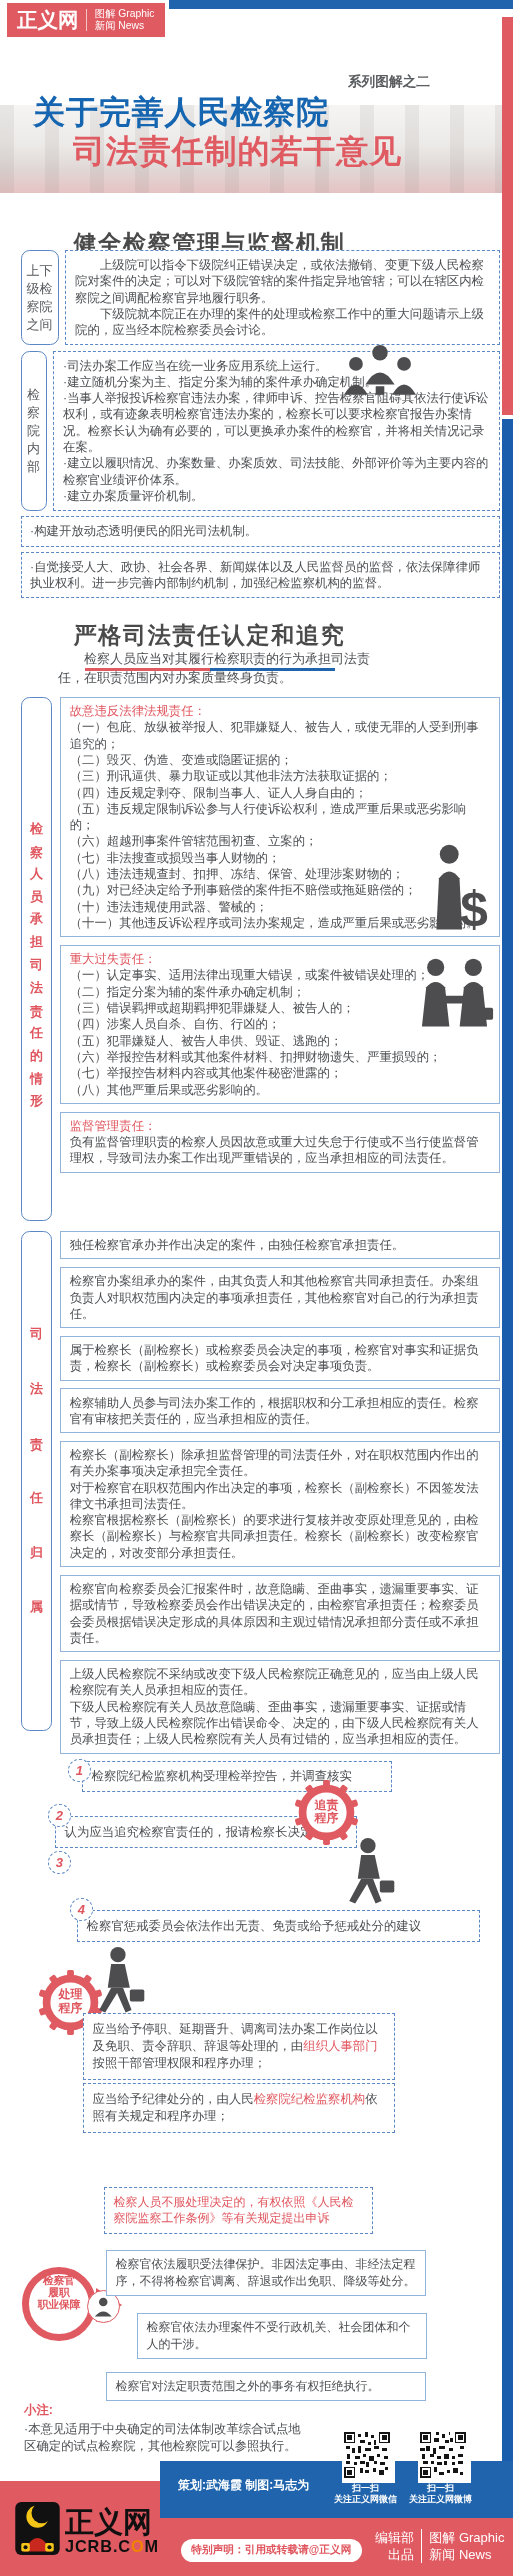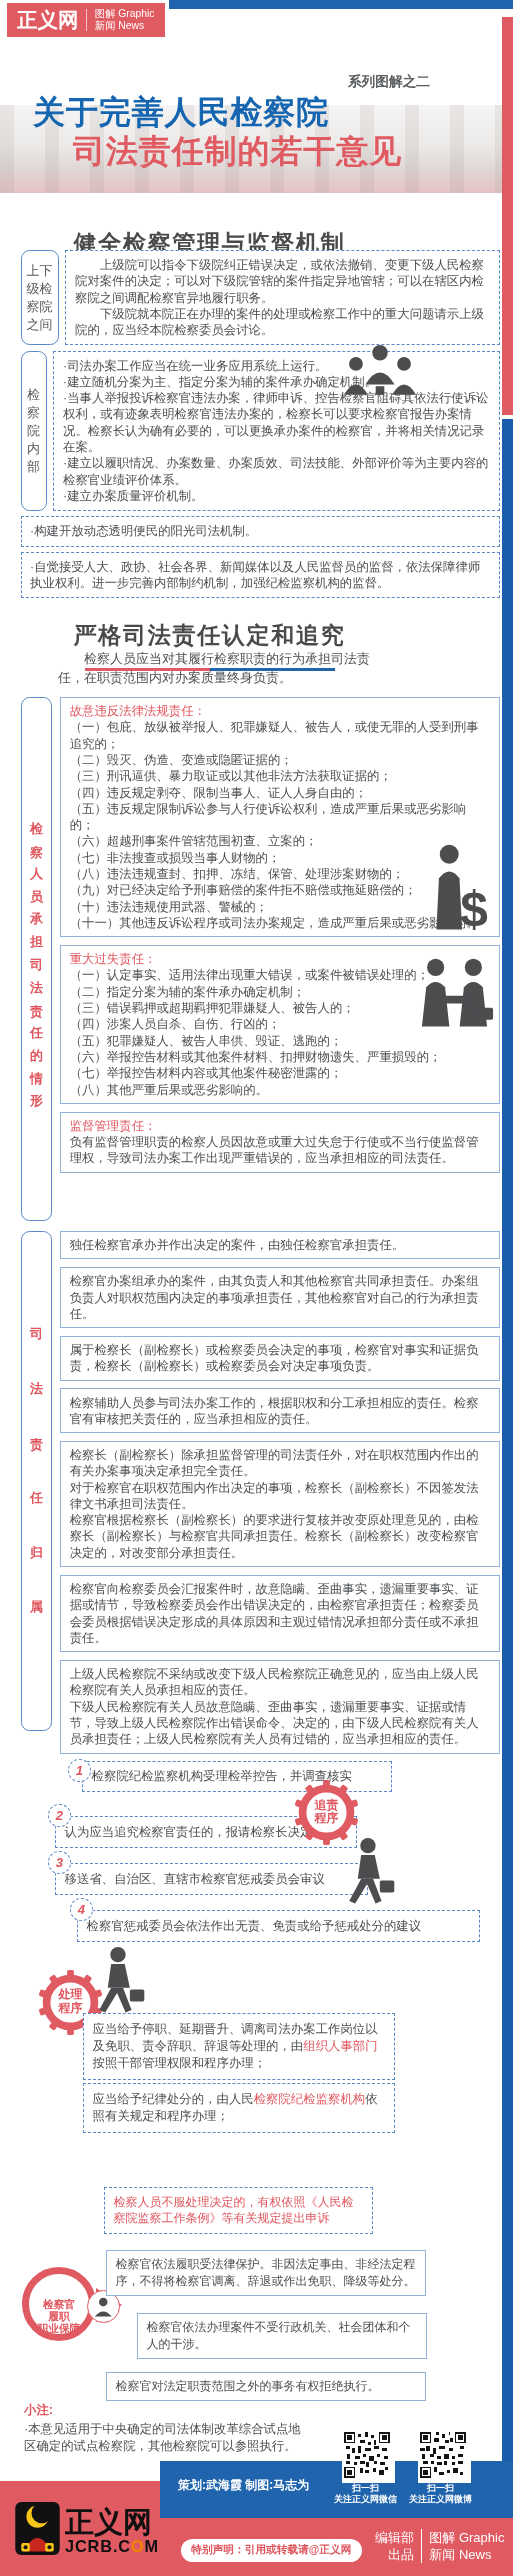--- a/index.html
+++ b/index.html
@@ -69,21 +69,21 @@
   
   .handle{position:absolute;left:0;right:0;top:1956px;height:300px;}
   .hbox{position:absolute;left:83px;width:293px;border:1.3px dashed #5b87c5;background:#fff;
         padding:6.8px 8.6px;font-size:12.4px;line-height:17px;}
   .habox{position:absolute;left:104px;width:250px;border:1.3px dashed #5b87c5;background:#fff;
         padding:6px 8.6px;font-size:12px;line-height:16.3px;color:#e0565e;}
   
   .prot{position:absolute;left:0;right:0;top:2245px;height:171px;}
   .pbox{position:absolute;border:0.9px solid #93b4da;background:#fff;padding:5.1px 8.6px;font-size:12px;line-height:17px;}
   .pring{position:absolute;left:22px;top:22px;width:60px;height:60px;border:7.7px solid #e05a62;border-radius:50%;
-         background:#fff;display:flex;align-items:flex-end;justify-content:center;text-align:center;}
+         background:#fff;display:flex;align-items:flex-start;justify-content:center;text-align:center;}
   .ptxt{color:#e0565e;font-weight:bold;font-size:10.7px;line-height:12px;white-space:pre-line;}
   .parrow{position:absolute;left:96px;top:43px;width:0;height:0;
           border-top:17px solid transparent;border-bottom:17px solid transparent;border-left:26px solid #e05a62;}
   .pperson{position:absolute;left:87px;top:45px;width:31px;height:31px;border-radius:50%;background:#fff;
            border:1.7px solid #e05a62;display:flex;align-items:center;justify-content:center;}
   
   .note{position:absolute;left:24px;top:2402px;width:283px;font-size:12.4px;line-height:17px;}
   .note .nt{color:#e0565e;font-weight:bold;margin:0 0 1.7px 0;}
   
   .fred{position:absolute;left:0;right:0;top:2481px;bottom:0;background:#e05a62;}
@@ -240,21 +240,20 @@
 下级人民检察院有关人员故意隐瞒、歪曲事实，遗漏重要事实、证据或情节，导致上级人民检察院作出错误命令、决定的，由下级人民检察院有关人员承担责任；上级人民检察院有关人员有过错的，应当承担相应的责任。</div>
     </div>
   </div>
 
   <div class="steps">
     <div class="stepnum" style="left:68px;top:13px">1</div>
     <div class="stepbox" style="left:82px;top:14.6px;width:291px">检察院纪检监察机构受理检举控告，并调查核实</div>
     <div class="stepnum" style="left:48px;top:58px">2</div>
     <div class="stepbox" style="left:55px;top:70px;width:283px">认为应当追究检察官责任的，报请检察长决定</div>
     <div class="stepnum" style="left:48px;top:105px">3</div>
-    <div class="stepbox" style="left:55px;top:117px;width:294px">移送省、自治区、直辖市检察官惩戒委员会审议</div>
     <div class="stepnum" style="left:70px;top:152px">4</div>
     <div class="stepbox" style="left:77px;top:164px;width:384px">检察官惩戒委员会依法作出无责、免责或给予惩戒处分的建议</div>
     <div class="gear" style="left:294px;top:34px">
       <svg width="65" height="65" viewBox="0 0 76 76">
         <g fill="#e05a62">
           <rect x="34" y="0" width="8" height="12" rx="2"></rect>
             <rect x="34" y="0" width="8" height="12" rx="2" transform="rotate(36 38 38)"></rect>
           <rect x="34" y="0" width="8" height="12" rx="2" transform="rotate(72 38 38)"></rect>
             <rect x="34" y="0" width="8" height="12" rx="2" transform="rotate(108 38 38)"></rect>
           <rect x="34" y="0" width="8" height="12" rx="2" transform="rotate(144 38 38)"></rect>

